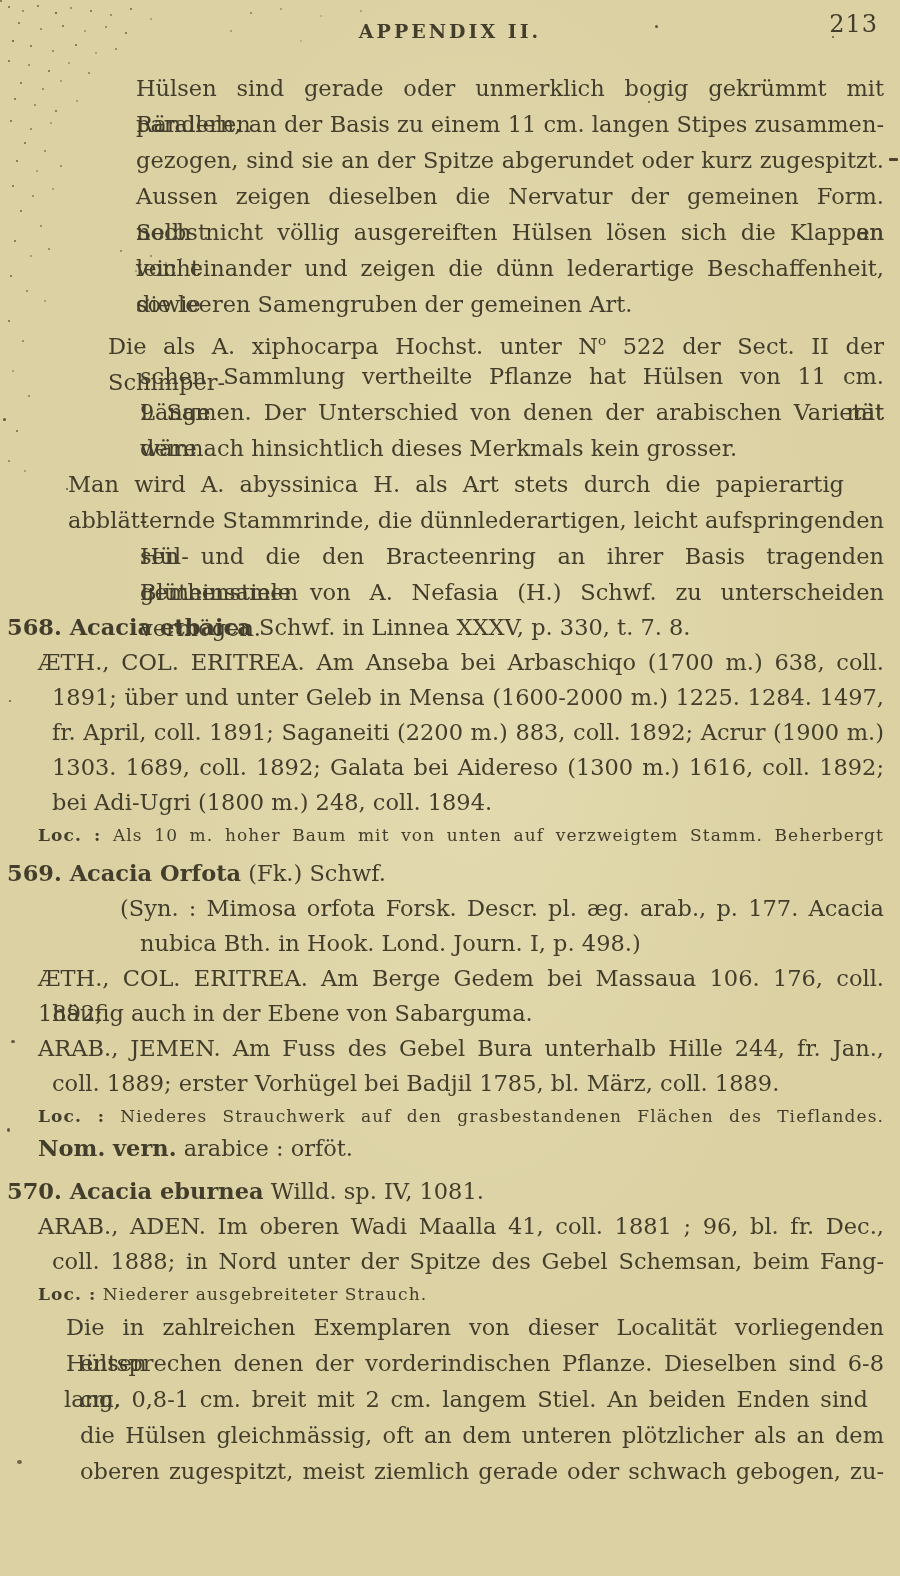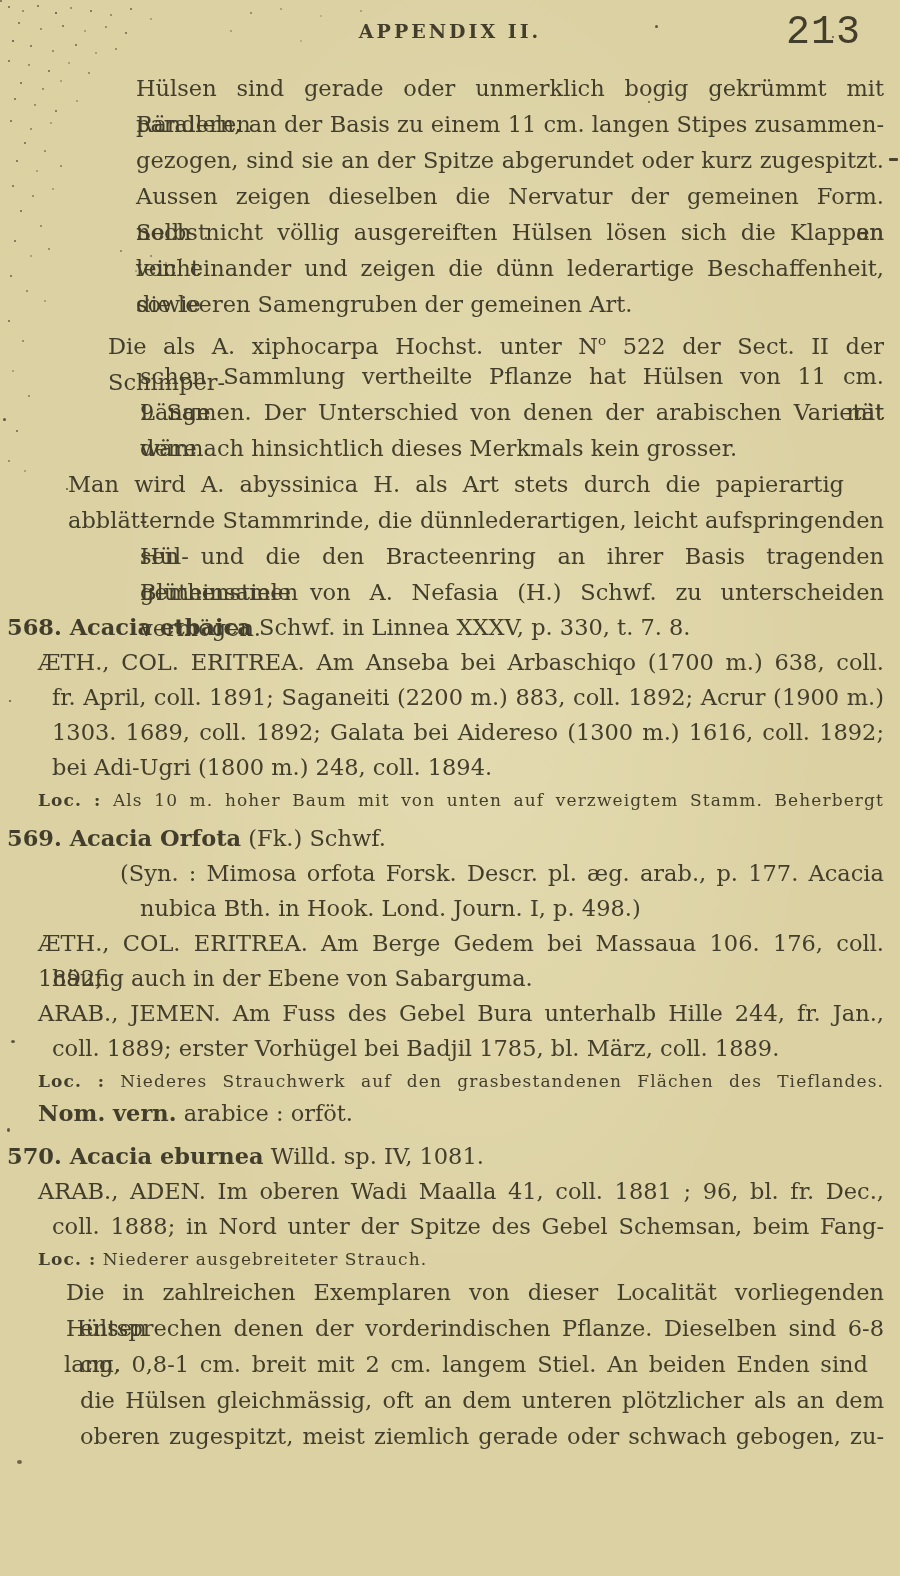--- a/index.html
+++ b/index.html
@@ -13,22 +13,22 @@
     font-family:"DejaVu Serif","Liberation Serif",serif;
     color:var(--ink,#433e2b);
   }
   
   .running-head{
     position:absolute;top:20px;left:0;width:900px;
     text-align:center;font-size:19px;font-weight:bold;
     letter-spacing:3px;
   }
   .page-number{
-    position:absolute;top:10px;right:39px;
-    font-size:40px;letter-spacing:1px;font-family:Liberation Mono, monospace;
+    position:absolute;top:10px;right:22px;
+    font-size:24px;letter-spacing:1px;
   }
   
   .text-block{position:absolute;top:70px;left:0;width:900px;}
   .line{
     position:relative;
     font-size:22.5px;line-height:36px;height:36px;
     white-space:normal;
   }
   .line.entry{line-height:35px;height:35px;}
   .line.small{font-size:17px;line-height:30px;height:30px;letter-spacing:1.1px;}
@@ -103,20 +103,21 @@
     <div class="line body j" style="margin-left: 108px; width: 776px;"><span class="seg ">Die als </span><span class="seg i">A. xiphocarpa</span><span class="seg "> Hochst. unter N</span><span class="seg sup">o</span><span class="seg "> 522 der Sect. II der Schimper-</span></div>
     <div class="line body j" style="margin-left: 140px; width: 744px;"><span class="seg ">schen Sammlung vertheilte Pflanze hat Hülsen von 11 cm. Länge mit</span></div>
     <div class="line body j" style="margin-left: 140px; width: 744px;"><span class="seg ">9 Samen. Der Unterschied von denen der arabischen Varietät wäre</span></div>
     <div class="line body" style="margin-left: 140px;"><span class="seg ">demnach hinsichtlich dieses Merkmals kein grosser.</span></div>
     <div class="line body j" style="margin-left: 68px; width: 776px;"><span class="seg ">Man wird </span><span class="seg i">A. abyssinica</span><span class="seg "> H. als Art stets durch die papierartig abblät-</span></div>
     <div class="line body j" style="margin-left: 140px; width: 744px;"><span class="seg ">ternde Stammrinde, die dünnlederartigen, leicht aufspringenden Hül-</span></div>
     <div class="line body j" style="margin-left: 140px; width: 744px;"><span class="seg ">sen und die den Bracteenring an ihrer Basis tragenden gemeinsamen</span></div>
     <div class="line body j" style="margin-left: 140px; width: 744px;"><span class="seg ">Blüthenstiele von </span><span class="seg i">A. Nefasia</span><span class="seg "> (H.) Schwf. zu unterscheiden vermögen.</span></div>
     <div class="line entry" style="margin-left: 7px;"><span class="seg b">568. Acacia etbaica</span><span class="seg "> Schwf. in Linnea XXXV, p. 330, t. 7. 8.</span></div>
     <div class="line entry j" style="margin-left: 38px; width: 846px;"><span class="seg ">ÆTH., COL. ERITREA. Am Anseba bei Arbaschiqo (1700 m.) 638, coll.</span></div>
+    <div class="line entry j" style="margin-left: 52px; width: 832px;"><span class="seg ">1891; über und unter Geleb in Mensa (1600-2000 m.) 1225. 1284. 1497,</span></div>
     <div class="line entry j" style="margin-left: 52px; width: 832px;"><span class="seg ">fr. April, coll. 1891; Saganeiti (2200 m.) 883, coll. 1892; Acrur (1900 m.)</span></div>
     <div class="line entry j" style="margin-left: 52px; width: 832px;"><span class="seg ">1303. 1689, coll. 1892; Galata bei Aidereso (1300 m.) 1616, coll. 1892;</span></div>
     <div class="line entry" style="margin-left: 52px;"><span class="seg ">bei Adi-Ugri (1800 m.) 248, coll. 1894.</span></div>
     <div class="line small j" style="margin-left: 38px; width: 846px;"><span class="seg b">Loc. :</span><span class="seg "> Als 10 m. hoher Baum mit von unten auf verzweigtem Stamm. Beherbergt</span></div>
     <div class="line entry" style="margin-left: 7px; margin-top: 6px;"><span class="seg b">569. Acacia Orfota</span><span class="seg "> (Fk.) Schwf.</span></div>
     <div class="line entry j" style="margin-left: 120px; width: 764px;"><span class="seg ">(Syn. : </span><span class="seg i">Mimosa orfota</span><span class="seg "> Forsk. Descr. pl. æg. arab., p. 177. </span><span class="seg i">Acacia</span></div>
     <div class="line entry" style="margin-left: 140px;"><span class="seg i">nubica</span><span class="seg "> Bth. in Hook. Lond. Journ. I, p. 498.)</span></div>
     <div class="line entry j" style="margin-left: 38px; width: 846px;"><span class="seg ">ÆTH., COL. ERITREA. Am Berge Gedem bei Massaua 106. 176, coll. 1892;</span></div>
     <div class="line entry" style="margin-left: 52px;"><span class="seg ">häufig auch in der Ebene von Sabarguma.</span></div>
     <div class="line entry j" style="margin-left: 38px; width: 846px;"><span class="seg ">ARAB., JEMEN. Am Fuss des Gebel Bura unterhalb Hille 244, fr. Jan.,</span></div>

